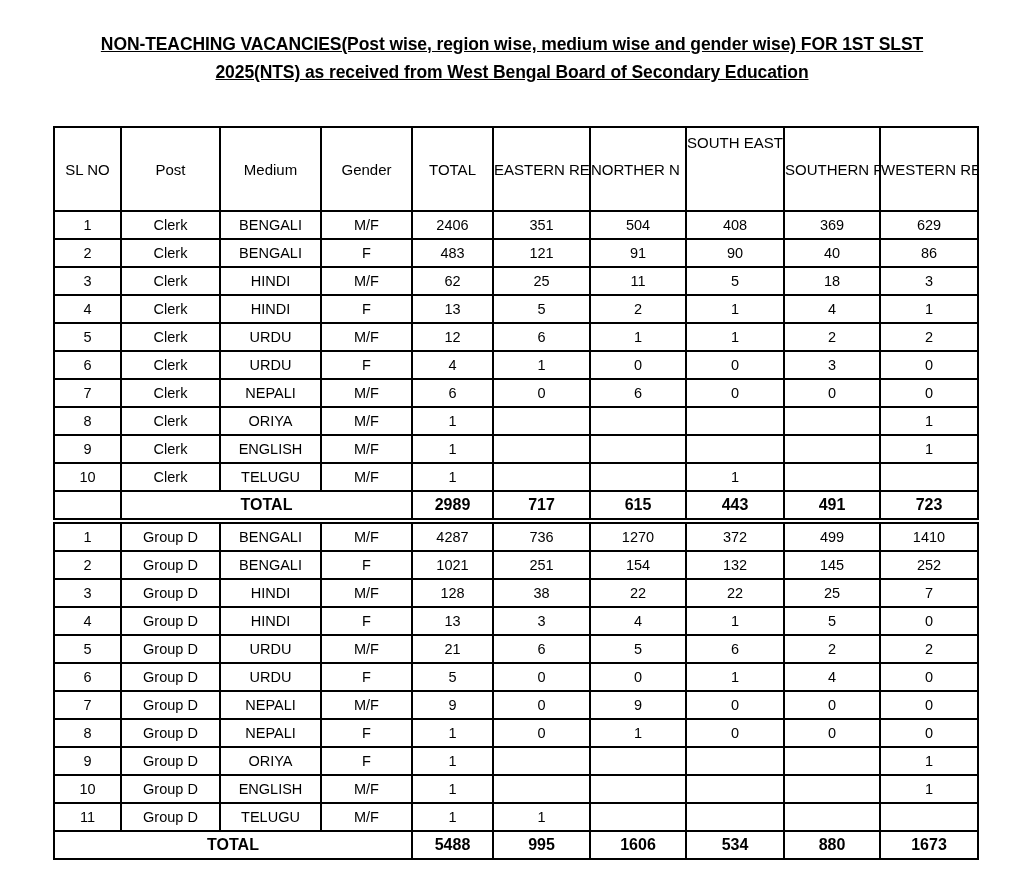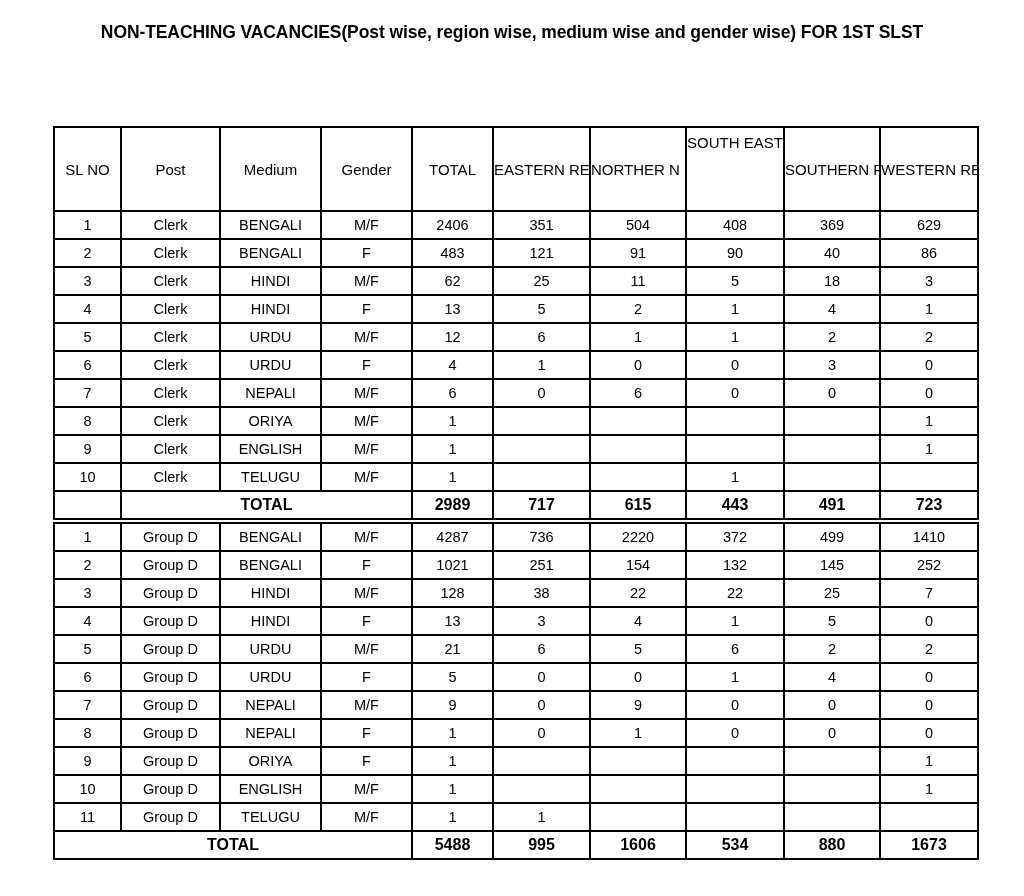--- a/index.html
+++ b/index.html
@@ -13,23 +13,24 @@
     font-family: "Liberation Sans", sans-serif;
     color: #000000;
     overflow: hidden;
     position: relative;
   }
 
   
   .title-block {
     position: absolute;
     left: 60px;
-    top: 18px;
+    top: 30px;
     width: 904px;
     text-align: center;
+    text-decoration: underline;
   }
   .title-line {
     font-size: 17.5px;
     font-weight: bold;
     line-height: 28px;
     letter-spacing: -0.1px;
     color: #000;
   }
 
   
@@ -111,20 +112,21 @@
     border: none;
     height: 4px;
     padding: 0;
   }
 </style>
 </head>
 <body>
 
 <div class="title-block">
   <div class="title-line">NON-TEACHING VACANCIES(Post wise, region wise, medium wise and gender wise) FOR 1ST SLST</div>
+  <div class="title-line">2025(NTS) as received from West Bengal Board of Secondary Education</div>
 </div>
 
 <div class="table-wrap">
   <table class="vac">
     <colgroup>
       <col class="c-sl">
         <col class="c-post">
         <col class="c-medium">
         <col class="c-gender">
       <col class="c-total">
@@ -282,21 +284,21 @@
         <tr class="block-gap">
           <td colspan="10"></td>
         </tr>
         <tr>
           <td>1</td>
           <td>Group D</td>
           <td>BENGALI</td>
           <td>M/F</td>
           <td>4287</td>
           <td>736</td>
-          <td>2220</td>
+          <td>1270</td>
           <td>372</td>
           <td>499</td>
           <td>1410</td>
         </tr>
         <tr>
           <td>2</td>
           <td>Group D</td>
           <td>BENGALI</td>
           <td>F</td>
           <td>1021</td>

